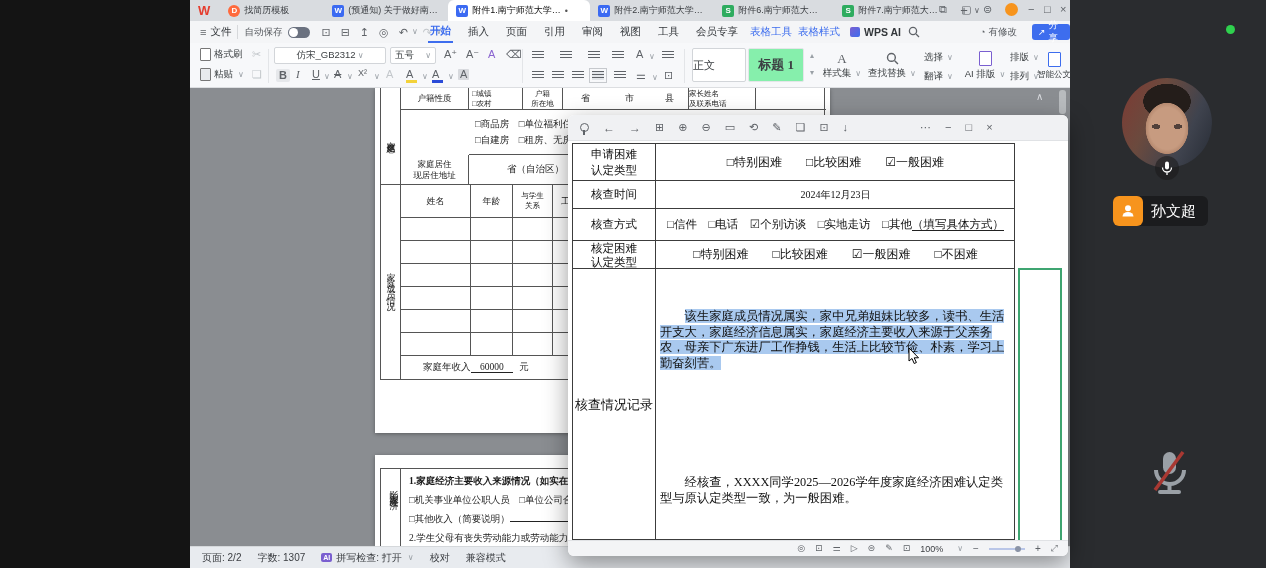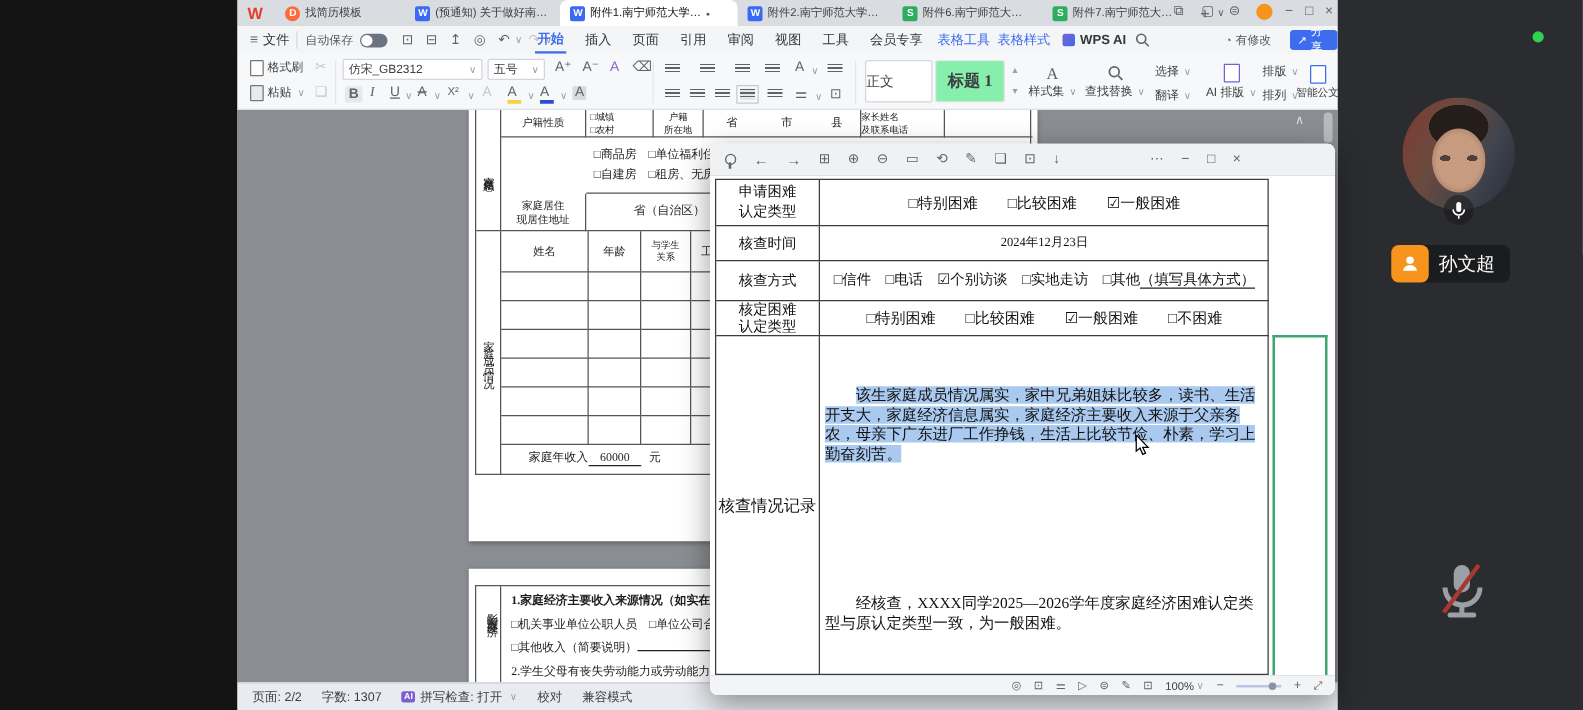--- a/index.html
+++ b/index.html
@@ -121,21 +121,21 @@
     </div>
     <span class="g abs" style="left:62px;top:6px;color:#c3c7cb">✂</span>
     <div class="abs flex" style="left:10px;top:25px;gap:3px">
       <span style="width:9px;height:11px;border:1px solid #777;border-radius:1px;background:#e8eaed"></span>
       <span>粘贴</span>
       <span class="gd">∨</span>
     </div>
     <span class="g abs" style="left:62px;top:26px;color:#c3c7cb">❏</span>
     <div class="abs" style="left:78px;top:6px;width:1px;height:34px;background:#e3e5e8"></div>
 
-    <div class="abs flex" style="left:84px;top:4px;width:112px;height:17px;border:1px solid #d2d5d9;background:#fff;border-radius:2px;padding:0 4px;justify-content:space-between">
+    <div class="abs flex" style="left:84px;top:4px;width:112px;height:17px;border:1px solid #d2d5d9;background:#fff;border-radius:2px;padding:0 4px;justify-content:center">
       <span>仿宋_GB2312</span>
       <span class="gd">∨</span>
     </div>
     <div class="abs flex" style="left:200px;top:4px;width:46px;height:17px;border:1px solid #d2d5d9;background:#fff;border-radius:2px;padding:0 4px;justify-content:space-between">
       <span>五号</span>
       <span class="gd">∨</span>
     </div>
     <span class="g abs" style="left:254px;top:6px">A⁺</span>
     <span class="g abs" style="left:276px;top:6px">A⁻</span>
     <span class="g abs" style="left:298px;top:6px;color:#8a64d0">A</span>
@@ -406,21 +406,21 @@
   </div>
 
   <div class="abs flex" style="left:0;top:425px;width:500px;height:16px;background:#f3f4f6;border-top:1px solid #e0e2e5;border-radius:0 0 6px 6px;justify-content:flex-end;gap:10px;padding-right:10px;font-size:9px">
     <span class="g" style="font-size:9px">◎</span>
     <span class="g" style="font-size:9px">⊡</span>
     <span class="g" style="font-size:9px">⚌</span>
     <span class="g" style="font-size:9px">▷</span>
     <span class="g" style="font-size:9px">⊜</span>
     <span class="g" style="font-size:9px">✎</span>
     <span class="g" style="font-size:9px">⊡</span>
-    <span class="flex" style="gap:0;color:#3b3e42">
+    <span class="flex" style="gap:12px;color:#3b3e42">
       <span>100%</span>
       <span class="gd">∨</span>
     </span>
     <span class="g" style="font-size:10px">−</span>
     <span class="flex" style="width:36px;height:2px;background:#b9c6e8;position:relative">
       <span class="abs" style="left:26px;top:-2px;width:6px;height:6px;border-radius:50%;background:#8a93a6"></span>
     </span>
     <span class="g" style="font-size:10px">+</span>
     <span class="g" style="font-size:9px">⤢</span>
   </div>

